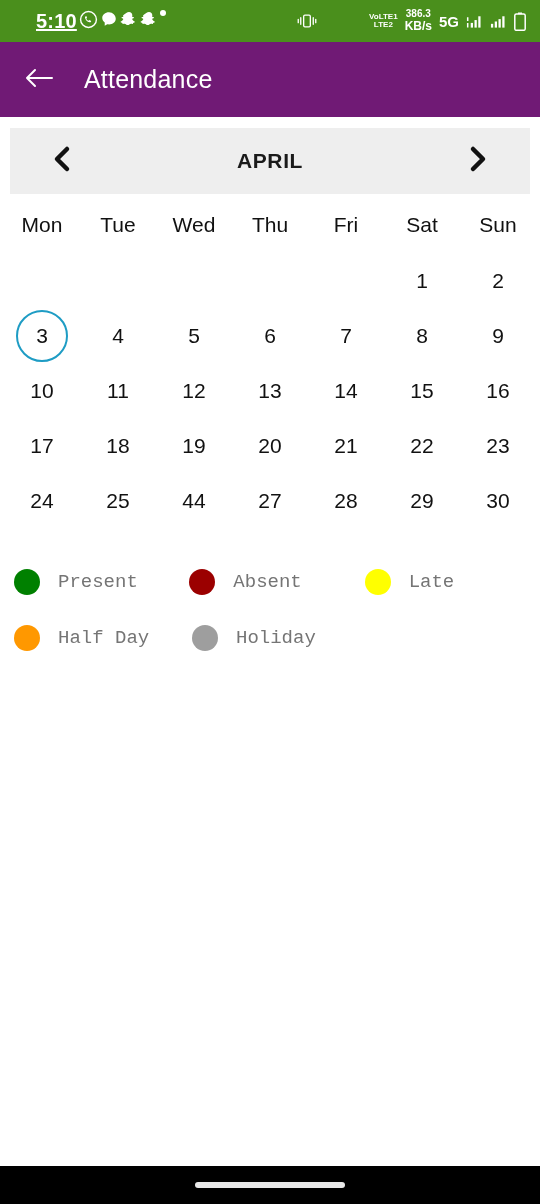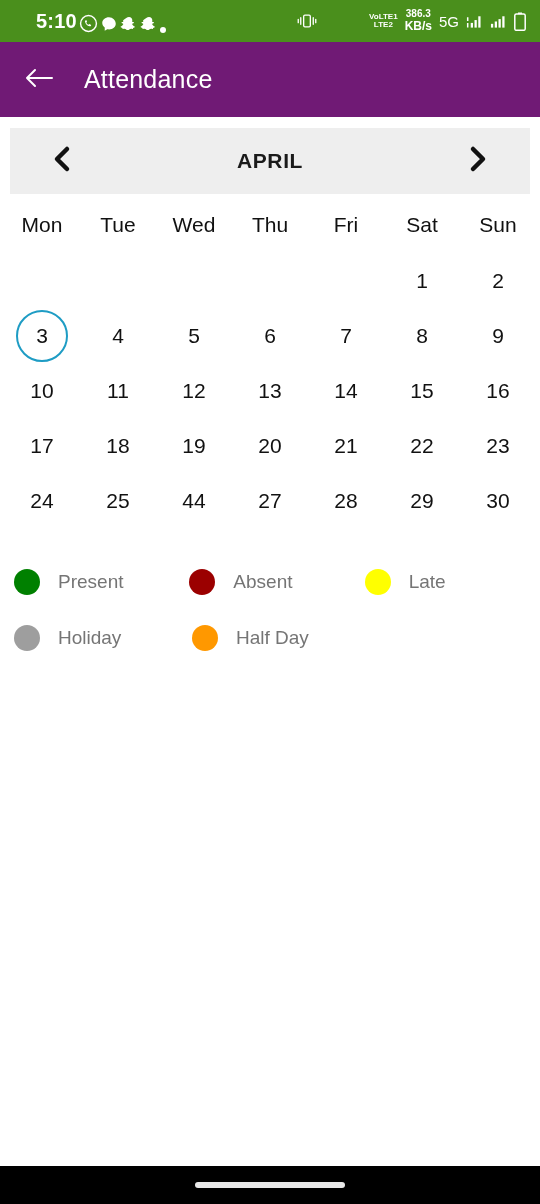--- a/index.html
+++ b/index.html
@@ -11,31 +11,31 @@
   }
   body { position:relative; }
 
   
   .statusbar{
     height:42px; background:#4a8f1c;
     display:flex; align-items:center;
     padding:0 14px 0 36px;
     color:#ffffff;
   }
-  .sb-left{ display:flex; align-items:flex-end; gap:2px; }
+  .sb-left{ display:flex; align-items:flex-start; gap:2px;text-decoration:underline; }
   .sb-time{ font-size:20px; font-weight:bold; letter-spacing:.2px; }
   .sb-right{ margin-left:auto; display:flex; align-items:center; gap:7px; }
   .sb-icon{ display:flex; align-items:center; }
   .dot-sm{ width:6px; height:6px; border-radius:50%; background:#fff; display:block; }
   .volte{ display:flex; flex-direction:column; align-items:center; line-height:1;margin-left:45px; }
   .volte span{ font-size:8px; font-weight:bold; }
   .netspeed{ display:flex; flex-direction:column; align-items:center; line-height:1.05; }
   .netspeed .v{ font-size:10px; font-weight:bold; }
   .netspeed .u{ font-size:12px; font-weight:bold; }
-  .fiveg{ font-size:15px; font-weight:normal; }
+  .fiveg{ font-size:15px; font-weight:bold; }
 
   
   .appbar{
     height:75px; background:#701a75;
     display:flex; align-items:center;
     padding-left:22px; gap:28px;
   }
   .back-btn{
     width:34px; height:34px;
     display:flex; align-items:center; justify-content:center;
@@ -80,21 +80,21 @@
     width:52px; height:52px; line-height:52px;
     text-align:center; border-radius:50%;
   }
   .daynum.today{
     border:2.5px solid #1e9cc4; color:#111111;
     line-height:47px;
   }
   .daycell.empty{ cursor:default; }
 
   
-  .legend{ padding:26px 0 0 0; }
+  .legend{ padding:26px 0 0 0;font-family:Liberation Mono, monospace; }
   .legend-row{
     display:flex; align-items:center;
     padding:0 0 0 14px; height:56px;
   }
   .legend-item{
     display:flex; align-items:center; gap:18px;
     width:178px;
   }
   .legend-dot{ width:26px; height:26px; border-radius:50%; flex:none; }
   .legend-label{ font-size:19px; color:#757575; }
@@ -337,25 +337,25 @@
         <span class="legend-dot" style="background: rgb(155, 0, 0);"></span>
         <span class="legend-label">Absent</span>
       </div>
       <div class="legend-item">
         <span class="legend-dot" style="background: rgb(255, 255, 0);"></span>
         <span class="legend-label">Late</span>
       </div>
     </div>
     <div class="legend-row">
       <div class="legend-item">
+        <span class="legend-dot" style="background: rgb(255, 152, 0);"></span>
+        <span class="legend-label">Half Day</span>
+      </div>
+      <div class="legend-item">
         <span class="legend-dot" style="background: rgb(158, 158, 158);"></span>
         <span class="legend-label">Holiday</span>
       </div>
-      <div class="legend-item">
-        <span class="legend-dot" style="background: rgb(255, 152, 0);"></span>
-        <span class="legend-label">Half Day</span>
-      </div>
     </div>
   </div>
 
 <div class="navbar">
   <div class="nav-pill"></div>
 </div>
 
 </body></html>

